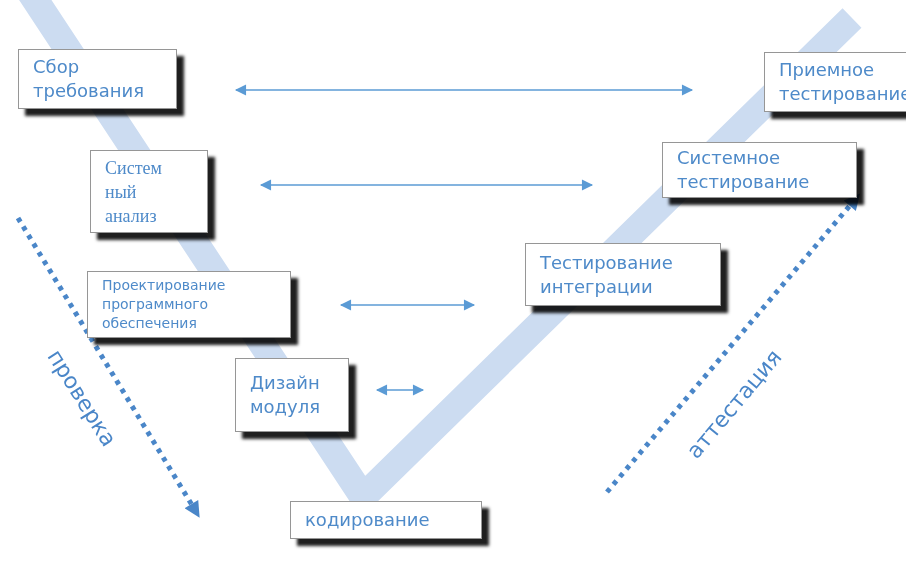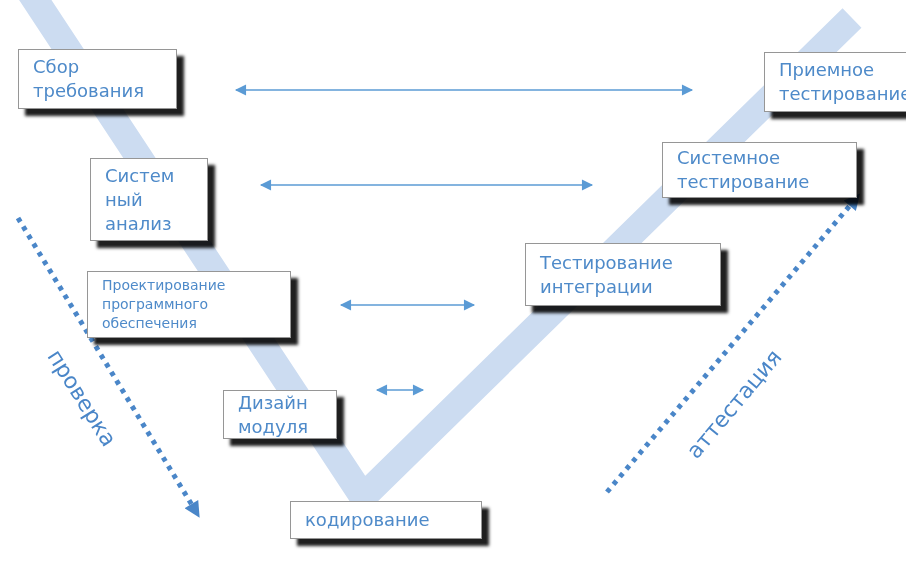--- a/index.html
+++ b/index.html
@@ -73,33 +73,33 @@
 
   <div class="diag-label" style="left:82px;top:398px;transform:translate(-50%,-50%) rotate(58deg);">проверка</div>
   <div class="diag-label" style="left:734px;top:404px;transform:translate(-50%,-50%) rotate(-50deg);">аттестация</div>
 
   <div class="node" style="left:18px;top:49px;width:159px;height:60px;">Сбор
 требования</div>
 
   <div class="node" style="left:716px;top:52px;width:175px;height:60px;margin-left:48px;">Приемное
 тестирование</div>
 
-  <div class="node" style="left:90px;top:158px;width:118px;height:83px;">Систем
+  <div class="node" style="left:90px;top:150px;width:118px;height:83px;font-family:Liberation Serif, serif;">Систем
 ный
 анализ</div>
 
   <div class="node" style="left:662px;top:142px;width:195px;height:56px;">Системное
 тестирование</div>
 
   <div class="node small" style="left:87px;top:271px;width:204px;height:67px;">Проектирование
 программного
 обеспечения</div>
 
   <div class="node" style="left:525px;top:243px;width:196px;height:63px;">Тестирование
 интеграции</div>
 
-  <div class="node" style="left:223px;top:358px;width:114px;height:49px;margin-top:32px;">Дизайн
+  <div class="node" style="left:235px;top:358px;width:114px;height:74px;">Дизайн
 модуля</div>
 
 
   <div class="node" style="left:290px;top:501px;width:192px;height:38px;">кодирование</div>
 
 </div>
 
 </body></html>

